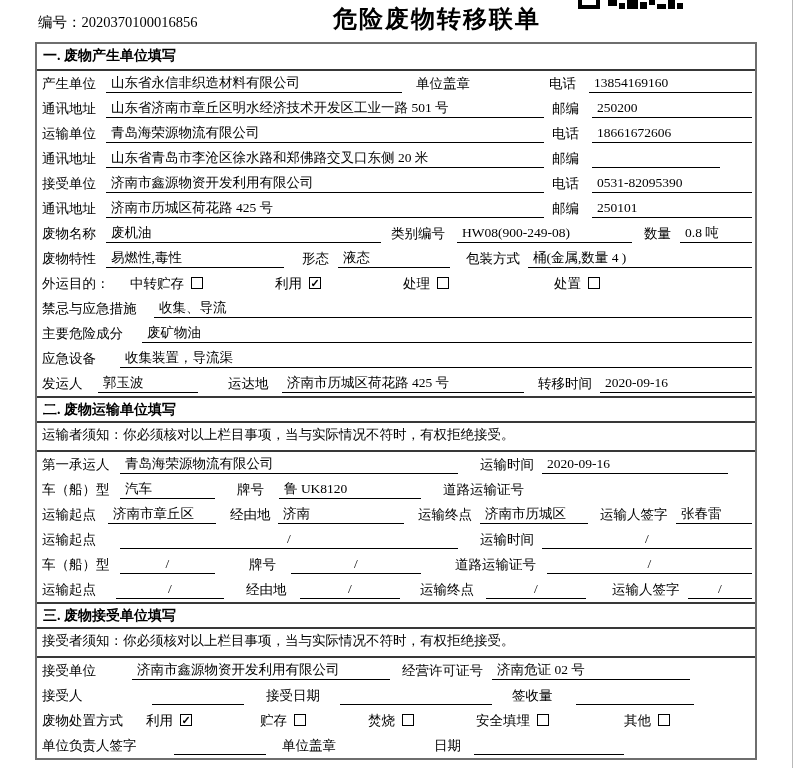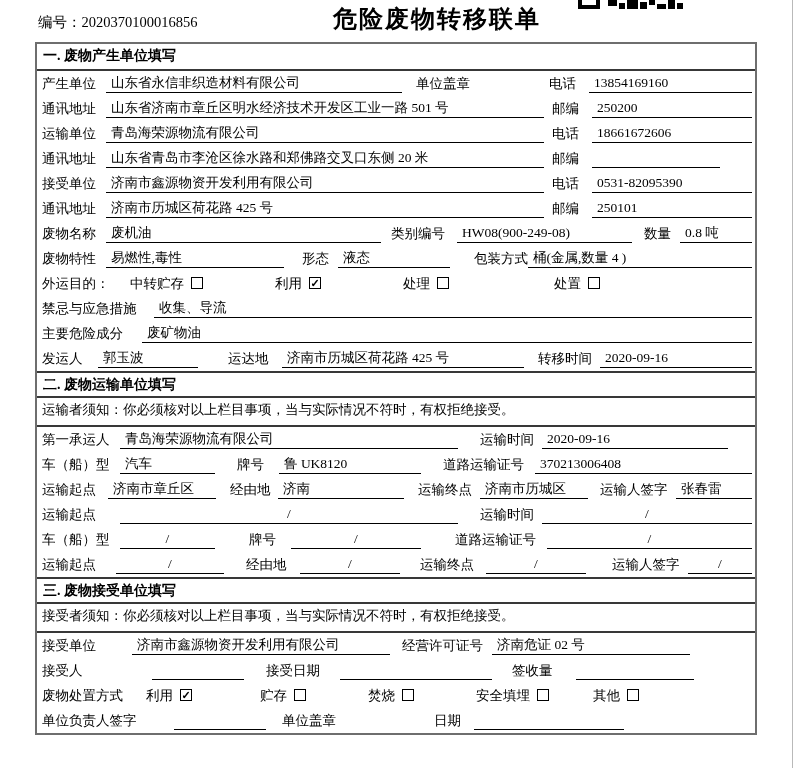--- a/index.html
+++ b/index.html
@@ -112,21 +112,21 @@
       <span class="lbl" style="width: 66px; margin-left: 10px;">类别编号</span>
       <span class="val" style="width: 175px;">HW08(900-249-08)</span>
       <span class="lbl" style="width: 36px; margin-left: 12px;">数量</span>
       <span class="val grow">0.8 吨</span>
     </div>
     <div class="row">
       <span class="lbl" style="width: 64px;">废物特性</span>
       <span class="val" style="width: 178px;">易燃性,毒性</span>
       <span class="lbl" style="width: 36px; margin-left: 18px;">形态</span>
       <span class="val" style="width: 112px;">液态</span>
-      <span class="lbl" style="width: 62px; margin-left: 16px; text-align: right;">包装方式</span>
+      <span class="lbl" style="width: 62px; margin-left: 16px;">包装方式</span>
       <span class="val grow">桶(金属,数量  4 )</span>
     </div>
     <div class="row">
       <span class="lbl" style="width: 78px;">外运目的：</span>
       <span class="cb" style="margin-left: 10px;">
         <span class="cbt">中转贮存</span>
         <span class="box"></span>
       </span>
       <span class="cb" style="margin-left: 72px;">
         <span class="cbt">利用</span>
@@ -141,20 +141,24 @@
         <span class="box"></span>
       </span>
     </div>
     <div class="row">
       <span class="lbl" style="width: 112px;">禁忌与应急措施</span>
       <span class="val grow">收集、导流</span>
     </div>
     <div class="row">
       <span class="lbl" style="width: 100px;">主要危险成分</span>
       <span class="val grow">废矿物油</span>
+    </div>
+    <div class="row">
+      <span class="lbl" style="width: 78px;">应急设备</span>
+      <span class="val grow">收集装置，导流渠</span>
     </div>
     <div class="row">
       <span class="lbl" style="width: 50px;">发运人</span>
       <span class="val" style="width: 100px; margin-left: 6px;">郭玉波</span>
       <span class="lbl" style="width: 48px; margin-left: 30px;">运达地</span>
       <span class="val" style="width: 242px; margin-left: 6px;">济南市历城区荷花路 425 号</span>
       <span class="lbl" style="width: 62px; margin-left: 14px;">转移时间</span>
       <span class="val grow">2020-09-16</span>
     </div>
     <div class="sec">二. 废物运输单位填写</div>
@@ -167,21 +171,20 @@
       <span class="lbl" style="width: 62px; margin-left: 22px;">运输时间</span>
       <span class="val" style="width: 186px;">2020-09-16</span>
       <span class="sp grow"></span>
     </div>
     <div class="row">
       <span class="lbl" style="width: 78px;">车（船）型</span>
       <span class="val" style="width: 95px;">汽车</span>
       <span class="lbl" style="width: 34px; margin-left: 22px;">牌号</span>
       <span class="val" style="width: 142px; margin-left: 8px;">鲁 UK8120</span>
       <span class="lbl" style="width: 92px; margin-left: 22px;">道路运输证号</span>
-      <span class="val grow">370213006408</span>
     </div>
     <div class="row">
       <span class="lbl" style="width: 62px;">运输起点</span>
       <span class="val" style="width: 108px; margin-left: 4px;">济南市章丘区</span>
       <span class="lbl" style="width: 48px; margin-left: 14px;">经由地</span>
       <span class="val" style="width: 126px;">济南</span>
       <span class="lbl" style="width: 62px; margin-left: 14px;">运输终点</span>
       <span class="val" style="width: 108px;">济南市历城区</span>
       <span class="lbl" style="width: 76px; margin-left: 12px;">运输人签字</span>
       <span class="val grow">张春雷</span>
@@ -241,21 +244,21 @@
         <span class="box"></span>
       </span>
       <span class="cb" style="margin-left: 62px;">
         <span class="cbt">焚烧</span>
         <span class="box"></span>
       </span>
       <span class="cb" style="margin-left: 62px;">
         <span class="cbt">安全填埋</span>
         <span class="box"></span>
       </span>
-      <span class="cb" style="margin-left: 44px;">
+      <span class="cb" style="margin-left: 75px;">
         <span class="cbt">其他</span>
         <span class="box"></span>
       </span>
     </div>
     <div class="row">
       <span class="lbl" style="width: 104px;">单位负责人签字</span>
       <span class="val" style="width: 92px; margin-left: 28px;"></span>
       <span class="lbl" style="width: 60px; margin-left: 16px;">单位盖章</span>
       <span class="lbl" style="width: 32px; margin-left: 92px;">日期</span>
       <span class="val" style="width: 150px; margin-left: 8px;"></span>

